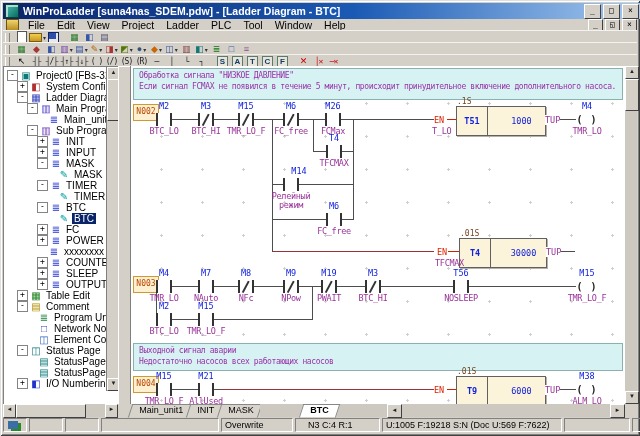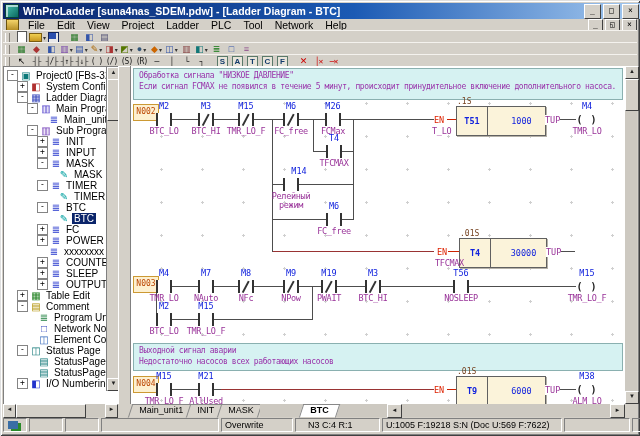--- a/index.html
+++ b/index.html
@@ -108,21 +108,21 @@
   <div class="abs menubar">
     <div class="mdi-icon"></div>
     <div id="menu-items" style="display:flex;">
         <div class="menu-item">File</div>
         <div class="menu-item">Edit</div>
         <div class="menu-item">View</div>
         <div class="menu-item">Project</div>
         <div class="menu-item">Ladder</div>
         <div class="menu-item">PLC</div>
         <div class="menu-item">Tool</div>
-        <div class="menu-item">Network</div>
+        <div class="menu-item">Window</div>
         <div class="menu-item">Help</div>
       </div>
     <div class="mdi-btns">
       <div class="wbtn">_</div>
       <div class="wbtn">◱</div>
       <div class="wbtn">×</div>
     </div>
   </div>
 
   <div class="abs toolbar" id="tb1" style="top:30px;">

